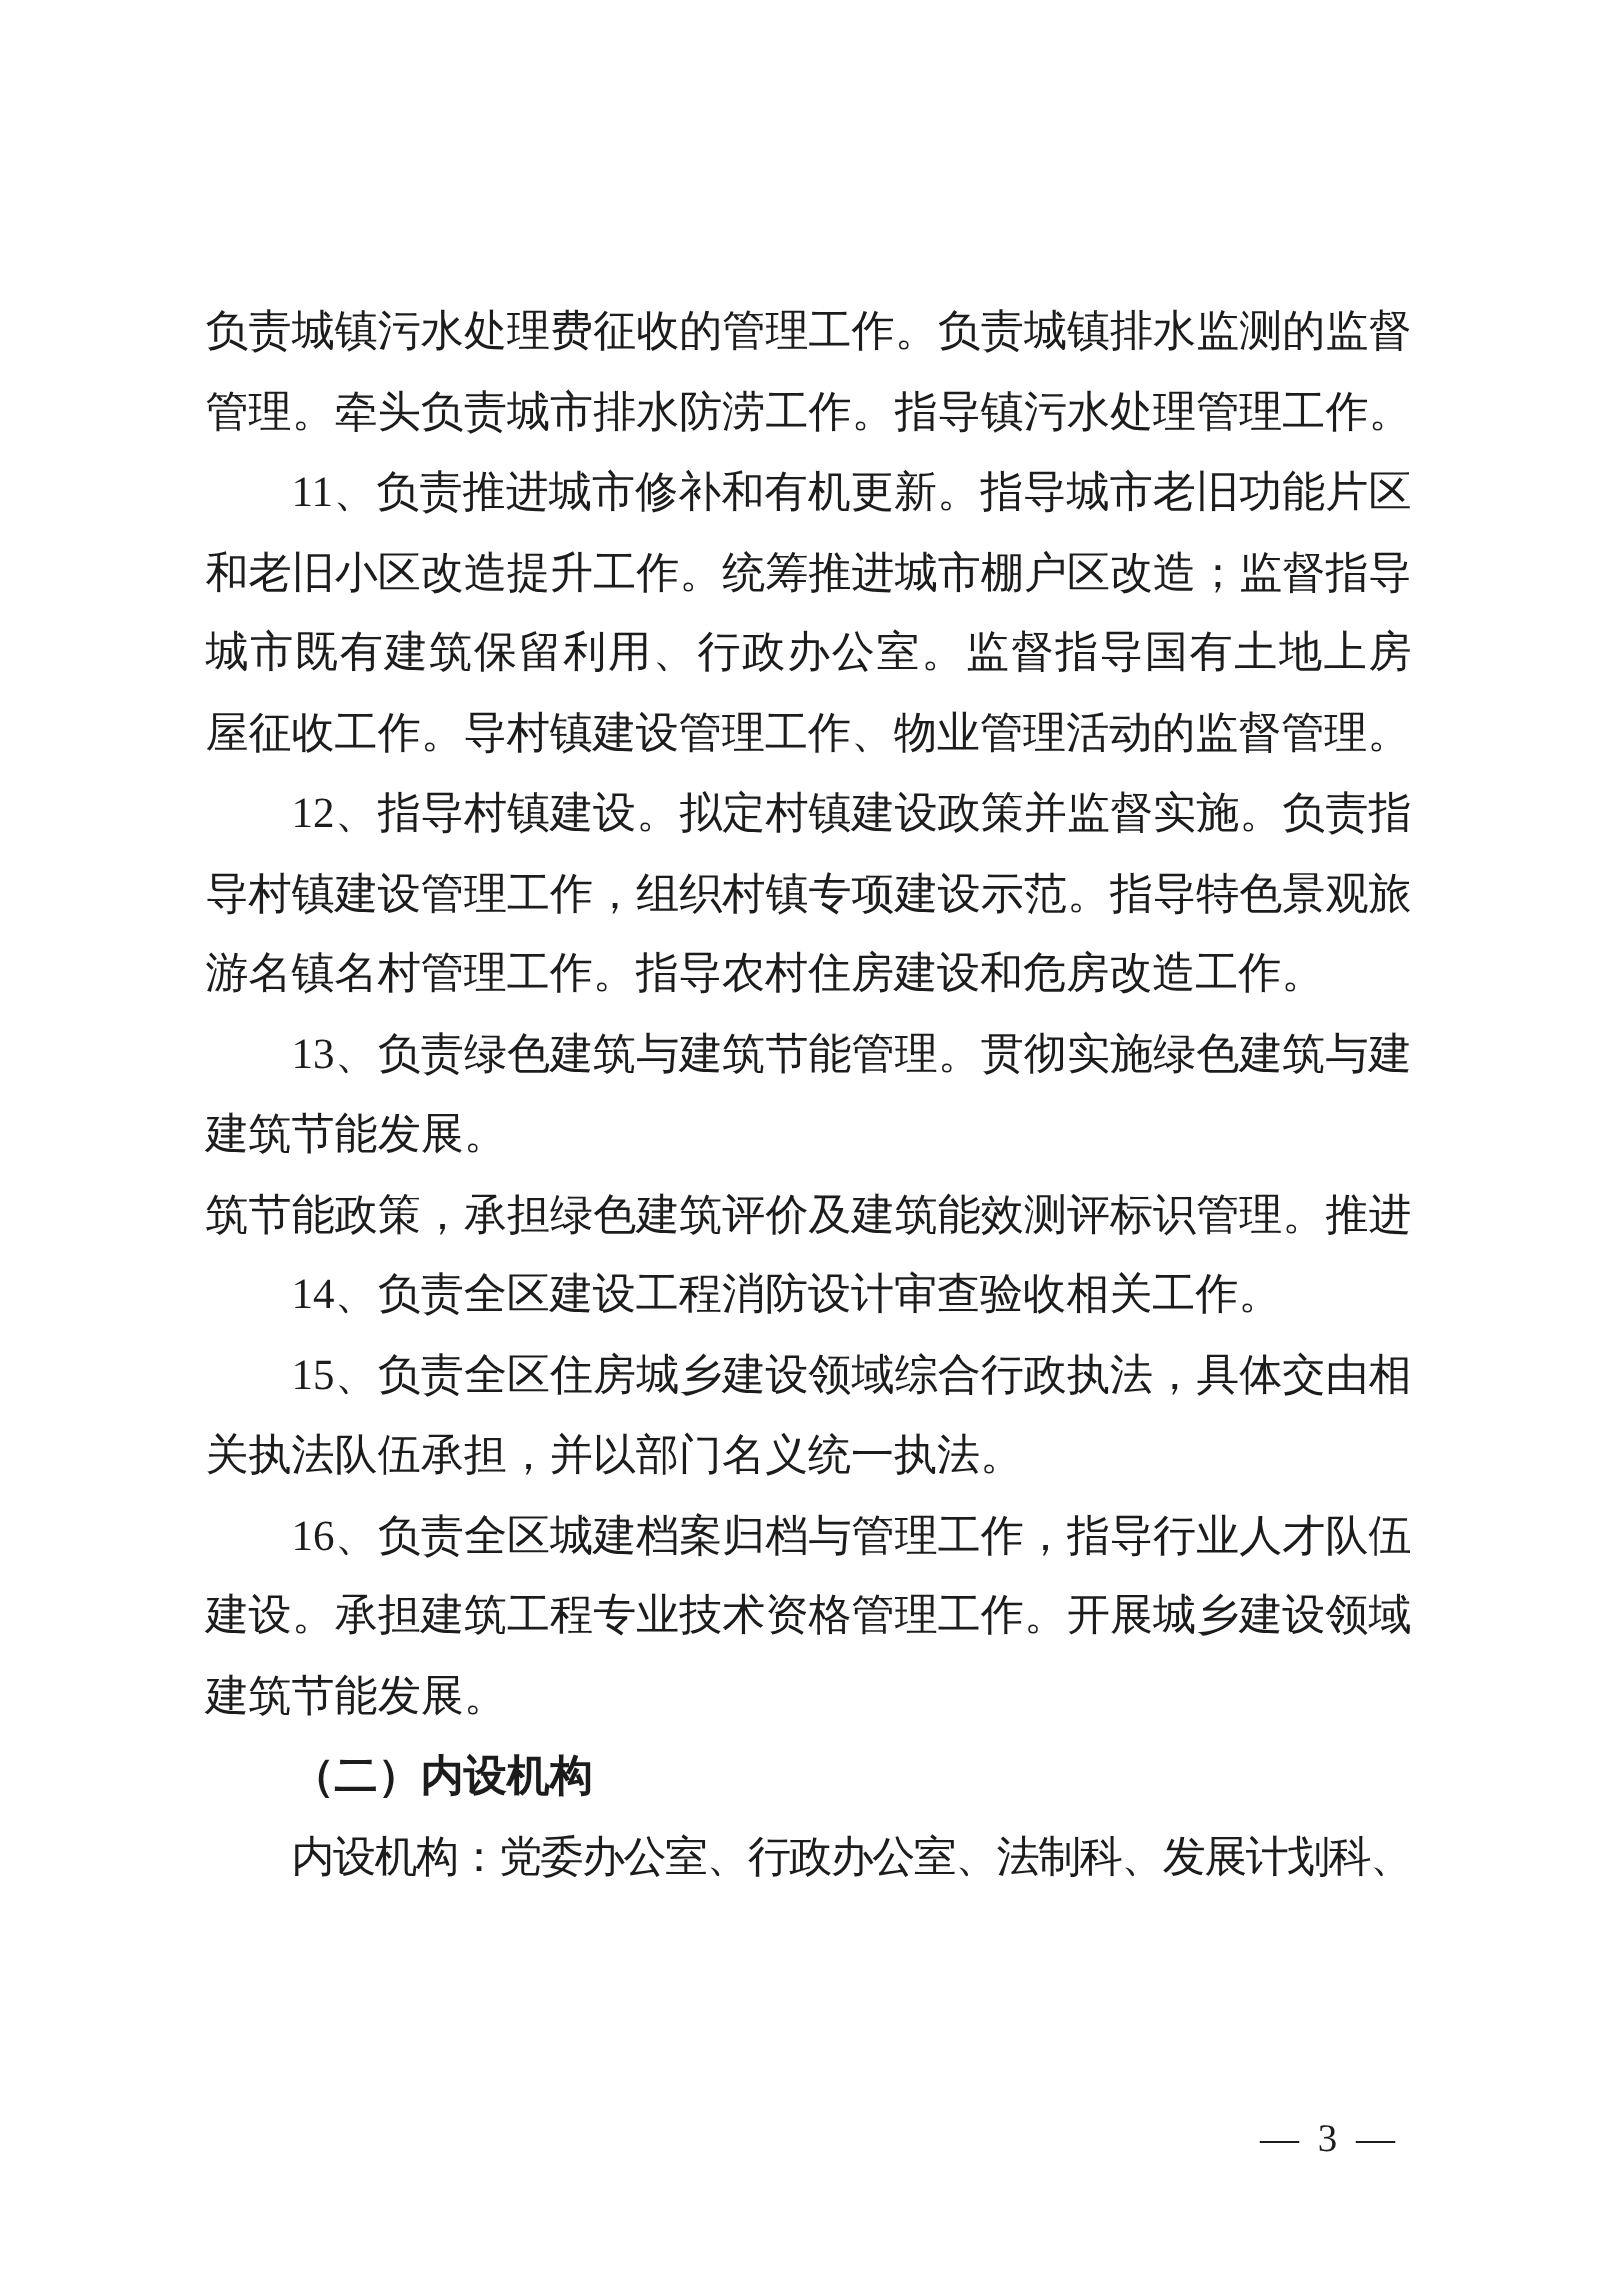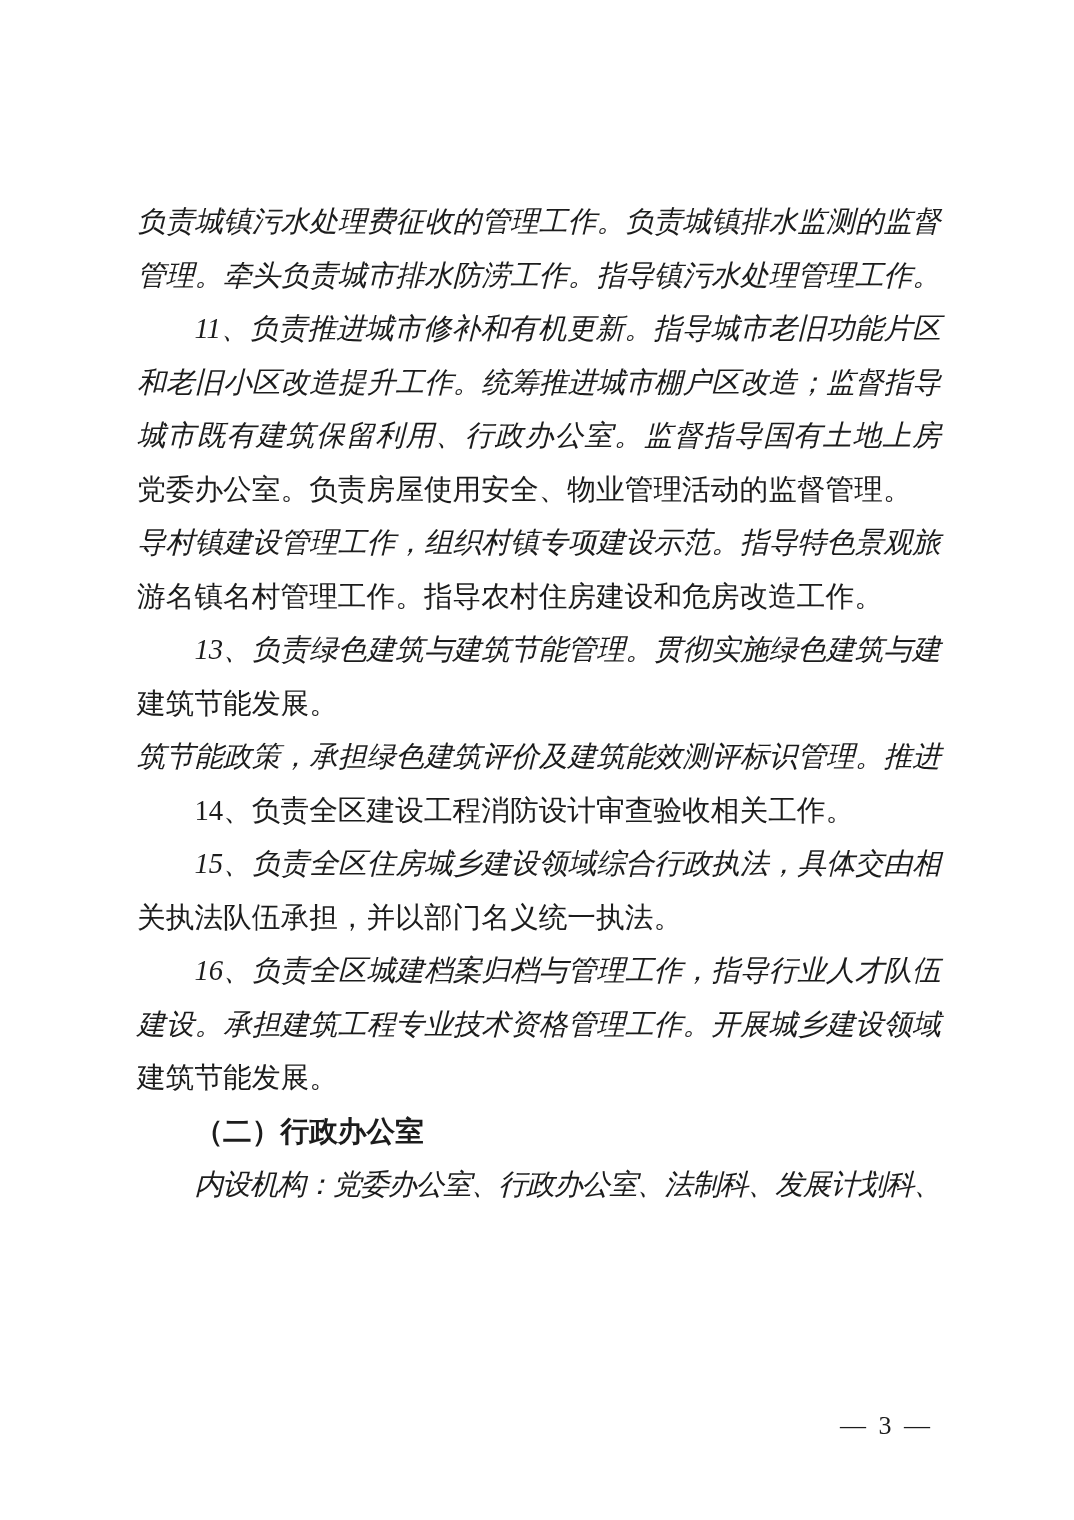--- a/index.html
+++ b/index.html
@@ -27,21 +27,20 @@
     line-height: 53.5px;
     height: 53.5px;
     white-space: nowrap;
     font-weight: 400;
   }
   
   .line.fill {
     white-space: normal;
     text-align: justify;
     text-align-last: justify;
-    font-style: italic;
   }
   .line.indent {
     text-indent: 2em;
   }
   .line.bold {
     font-weight: 700;
   }
   
   .line.tight {
     letter-spacing: -1.1px;
@@ -60,31 +59,32 @@
 </head>
 <body>
 
 <div class="page">
   <div class="body-text">
       <div class="line fill">负责城镇污水处理费征收的管理工作。负责城镇排水监测的监督</div>
       <div class="line fill">管理。牵头负责城市排水防涝工作。指导镇污水处理管理工作。</div>
       <div class="line indent fill">11、负责推进城市修补和有机更新。指导城市老旧功能片区</div>
       <div class="line fill">和老旧小区改造提升工作。统筹推进城市棚户区改造；监督指导</div>
       <div class="line fill">城市既有建筑保留利用、行政办公室。监督指导国有土地上房</div>
-      <div class="line">党委办公室。负责房屋使用安全、物业管理活动的监督管理。</div>
+      <div class="line">屋征收工作。导村镇建设管理工作、物业管理活动的监督管理。</div>
+      <div class="line indent fill">12、指导村镇建设。拟定村镇建设政策并监督实施。负责指</div>
       <div class="line fill">导村镇建设管理工作，组织村镇专项建设示范。指导特色景观旅</div>
       <div class="line">游名镇名村管理工作。指导农村住房建设和危房改造工作。</div>
       <div class="line indent fill">13、负责绿色建筑与建筑节能管理。贯彻实施绿色建筑与建</div>
       <div class="line">建筑节能发展。</div>
       <div class="line fill">筑节能政策，承担绿色建筑评价及建筑能效测评标识管理。推进</div>
       <div class="line indent">14、负责全区建设工程消防设计审查验收相关工作。</div>
       <div class="line indent fill">15、负责全区住房城乡建设领域综合行政执法，具体交由相</div>
       <div class="line">关执法队伍承担，并以部门名义统一执法。</div>
       <div class="line indent fill">16、负责全区城建档案归档与管理工作，指导行业人才队伍</div>
       <div class="line fill">建设。承担建筑工程专业技术资格管理工作。开展城乡建设领域</div>
       <div class="line">建筑节能发展。</div>
-      <div class="line indent bold">（二）行政办公室</div>
+      <div class="line indent bold">（二）内设机构</div>
       <div class="line indent fill tight">内设机构：党委办公室、行政办公室、法制科、发展计划科、</div>
     </div>
   <div class="footer">
     <span>— 3 —</span>
   </div>
 </div>
 
 </body></html>

